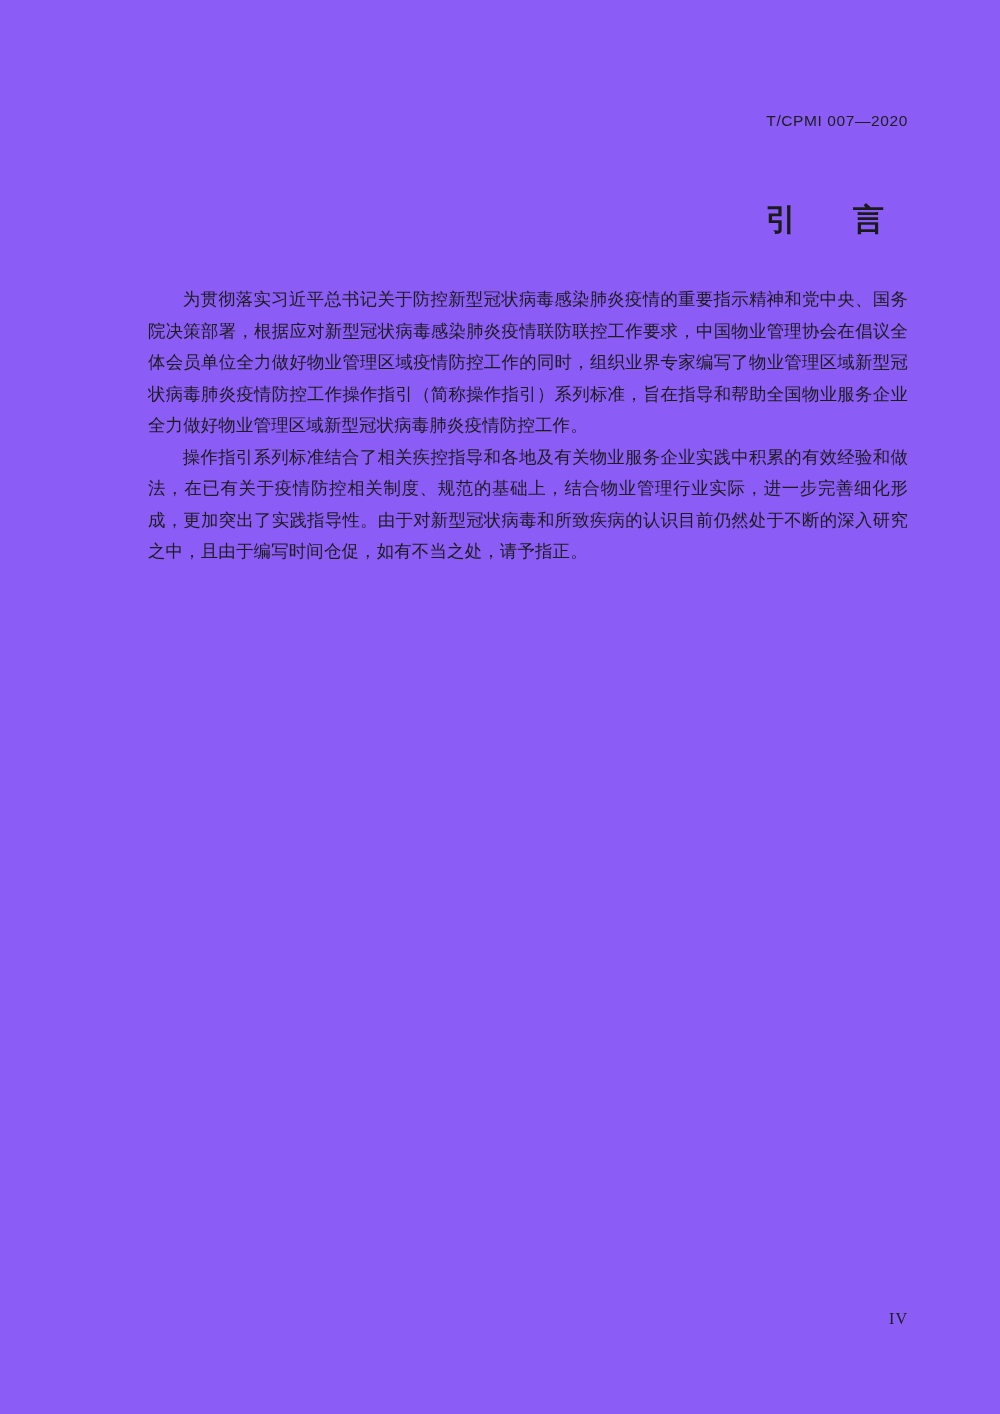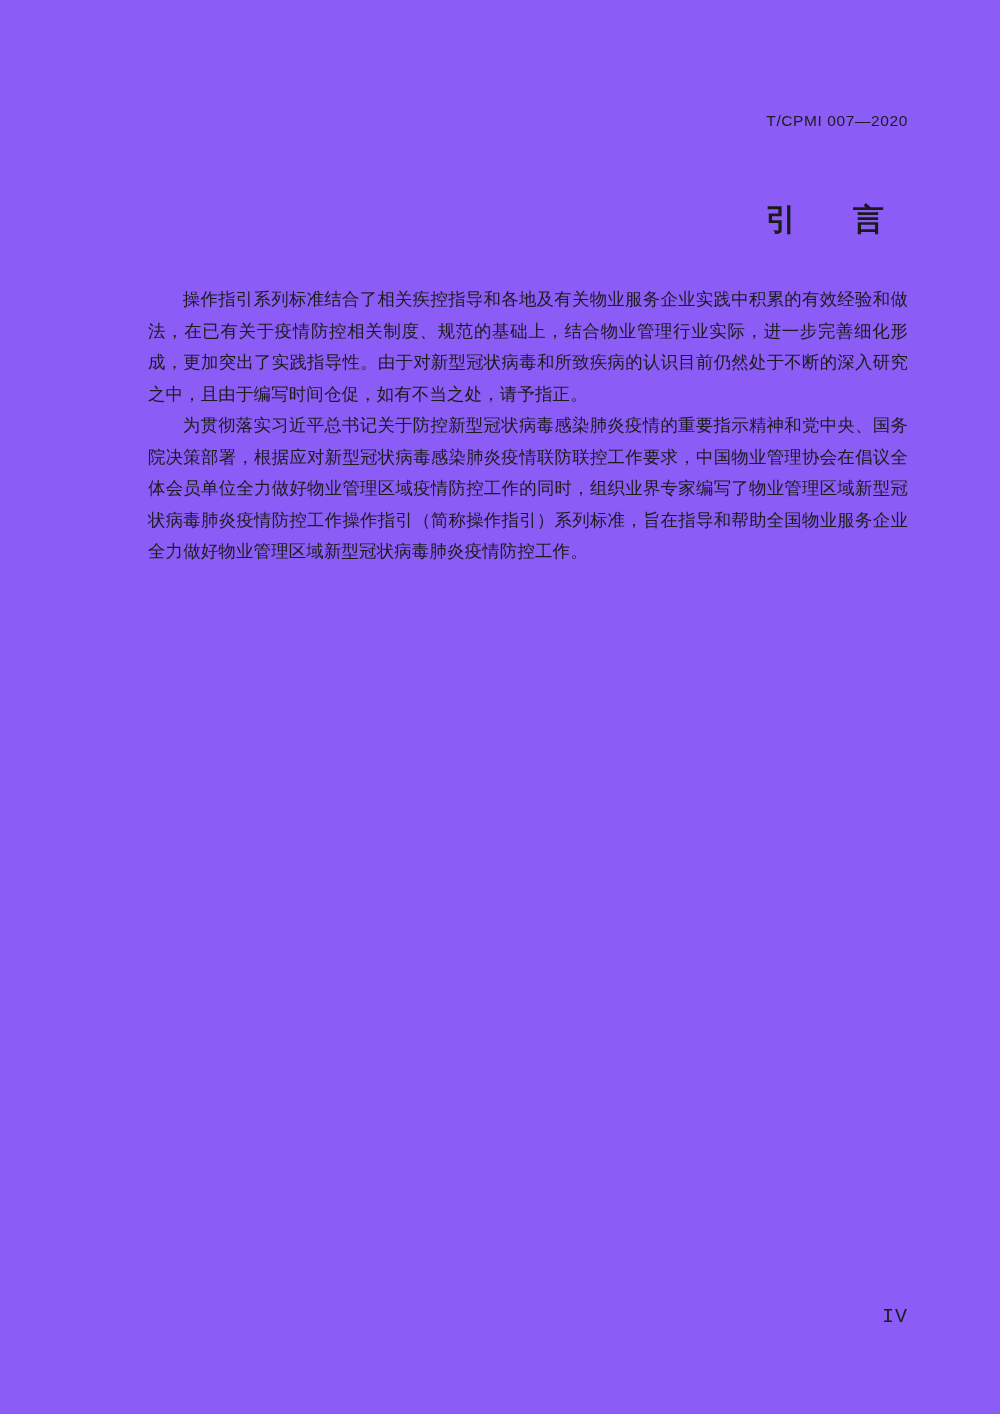--- a/index.html
+++ b/index.html
@@ -64,37 +64,37 @@
     text-justify: inter-ideograph;
     text-indent: 2em;
     margin: 0 0 0 0;
     color: #1c1c1c;
     letter-spacing: 0.2px;
   }
   .page-number {
     position: absolute;
     bottom: 86px;
     right: 0;
-    font-family: Liberation Mono, monospace;
-    font-size: 20px;
+    font-family: Liberation Serif, serif;
+    font-size: 16px;
     color: #1d1d1d;
     letter-spacing: 1px;
   }
 </style>
 </head>
 <body>
 
 <div class="page">
   <div class="page-inner">
 
     <div class="header">T/CPMI 007—2020</div>
 
     <div class="doc-title">引  言</div>
 
     <div class="body-block">
+      <p class="para">为贯彻落实习近平总书记关于防控新型冠状病毒感染肺炎疫情的重要指示精神和党中央、国务院决策部署，根据应对新型冠状病毒感染肺炎疫情联防联控工作要求，中国物业管理协会在倡议全体会员单位全力做好物业管理区域疫情防控工作的同时，组织业界专家编写了物业管理区域新型冠状病毒肺炎疫情防控工作操作指引（简称操作指引）系列标准，旨在指导和帮助全国物业服务企业全力做好物业管理区域新型冠状病毒肺炎疫情防控工作。</p>
       <p class="para">操作指引系列标准结合了相关疾控指导和各地及有关物业服务企业实践中积累的有效经验和做法，在已有关于疫情防控相关制度、规范的基础上，结合物业管理行业实际，进一步完善细化形成，更加突出了实践指导性。由于对新型冠状病毒和所致疾病的认识目前仍然处于不断的深入研究之中，且由于编写时间仓促，如有不当之处，请予指正。</p>
-      <p class="para">为贯彻落实习近平总书记关于防控新型冠状病毒感染肺炎疫情的重要指示精神和党中央、国务院决策部署，根据应对新型冠状病毒感染肺炎疫情联防联控工作要求，中国物业管理协会在倡议全体会员单位全力做好物业管理区域疫情防控工作的同时，组织业界专家编写了物业管理区域新型冠状病毒肺炎疫情防控工作操作指引（简称操作指引）系列标准，旨在指导和帮助全国物业服务企业全力做好物业管理区域新型冠状病毒肺炎疫情防控工作。</p>
     </div>
 
     <div class="page-number">IV</div>
 
   </div>
 </div>
 
 </body></html>

